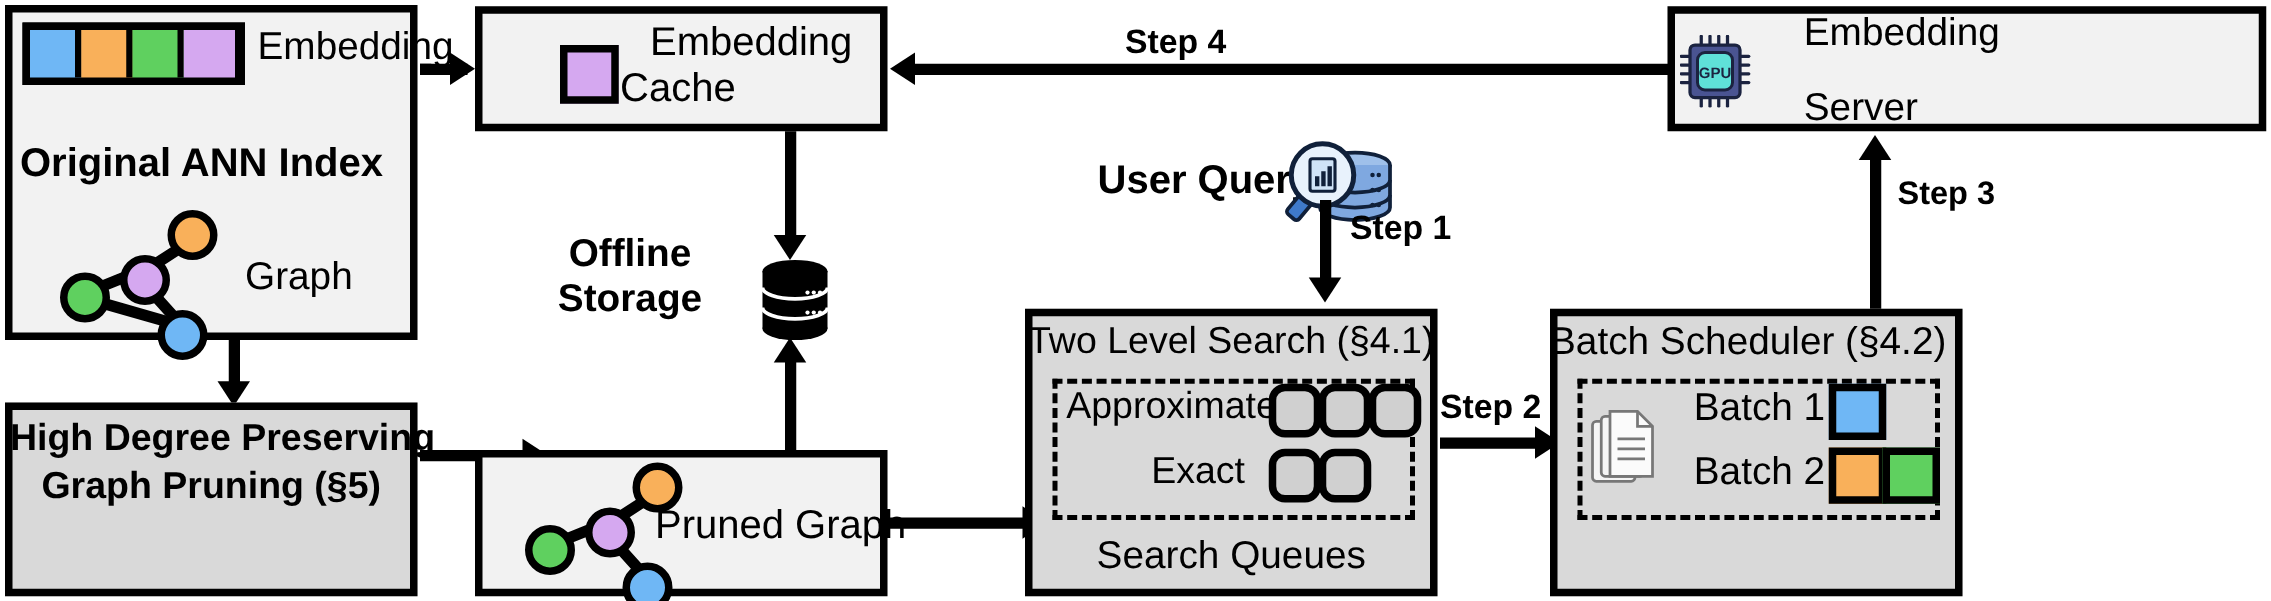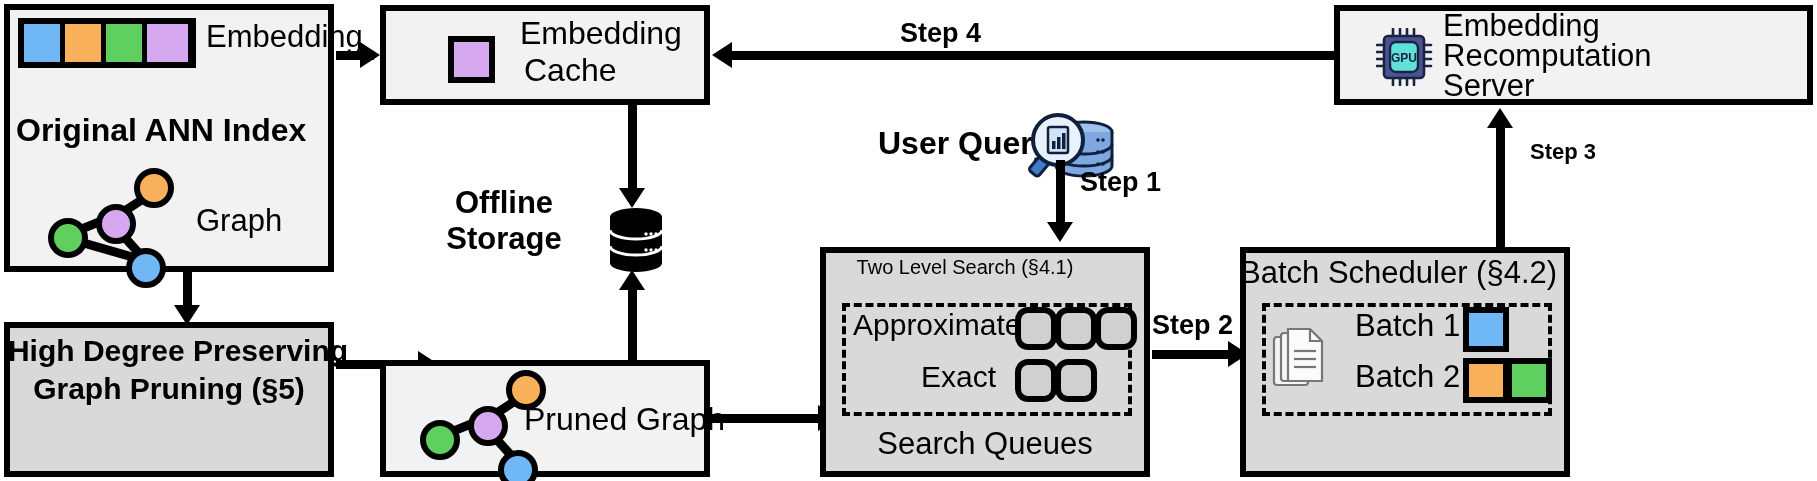--- a/index.html
+++ b/index.html
@@ -79,21 +79,21 @@
   <div class="box shaded" style="left:4px;top:322px;width:330px;height:155px;"></div>
   <div class="lbl bold ctr" style="left:4px;top:334px;width:348px;font-size:30px;">High Degree Preserving</div>
   <div class="lbl bold ctr" style="left:4px;top:372px;width:330px;font-size:30px;">Graph Pruning (§5)</div>
 
   <div class="ln" style="left:336px;top:360px;width:86px;height:9px;"></div>
   <div class="ahead ah-right" style="left:418px;top:351px;"></div>
 
   <div class="box" style="left:380px;top:5px;width:330px;height:100px;"></div>
   <div class="sq" style="position:absolute;left:448px;top:36px;width:47px;height:47px;background:#D5A8F0;"></div>
   <div class="lbl" style="left:520px;top:16px;font-size:32px;">Embedding</div>
-  <div class="lbl" style="left:524px;top:53px;font-size:32px;">Cache</div>
+  <div class="lbl" style="left:496px;top:53px;font-size:32px;">Cache</div>
 
   <div class="ln" style="left:336px;top:51px;width:9px;height:4px;"></div>
   <div class="ln" style="left:336px;top:51px;width:38px;height:9px;"></div>
   <div class="ahead ah-right" style="left:360px;top:42px;"></div>
 
   <div class="ln" style="left:628px;top:105px;width:9px;height:88px;"></div>
   <div class="ahead ah-down" style="left:619px;top:188px;"></div>
 
   <div class="lbl ctr bold" style="left:414px;top:222px;width:180px;font-size:31px;">Storage</div>
   <div class="lbl ctr bold" style="left:414px;top:186px;width:180px;font-size:31px;">Offline</div>
@@ -161,21 +161,21 @@
         <rect x="34" y="23" width="3.5" height="16" fill="#10203A"></rect>
       </g>
     </svg>
   </div>
 
   <div class="ln" style="left:1056px;top:160px;width:9px;height:70px;"></div>
   <div class="ahead ah-down" style="left:1047px;top:222px;"></div>
   <div class="lbl bold" style="left:1080px;top:167px;font-size:27px;">Step 1</div>
 
   <div class="box shaded" style="left:820px;top:247px;width:330px;height:230px;"></div>
-  <div class="lbl ctr" style="left:800px;top:256px;width:330px;font-size:20px;">Two Level Search (§4.1)</div>
+  <div class="lbl ctr" style="left:820px;top:256px;width:330px;font-size:30px;">Two Level Search (§4.1)</div>
 
   <div class="dashbox" style="left:842px;top:303px;width:290px;height:113px;"></div>
 
   <div class="lbl" style="left:853px;top:308px;font-size:30px;">Approximate</div>
   <div class="slot" style="left:1015px;top:307px;width:42px;height:43px;"></div>
   <div class="slot" style="left:1055px;top:307px;width:42px;height:43px;"></div>
   <div class="slot" style="left:1095px;top:307px;width:42px;height:43px;"></div>
 
   <div class="lbl" style="left:921px;top:360px;font-size:30px;">Exact</div>
   <div class="slot" style="left:1015px;top:359px;width:42px;height:43px;"></div>
@@ -207,25 +207,25 @@
   <div class="lbl" style="left:1355px;top:309px;font-size:31px;">Batch 1</div>
   <div class="sq" style="position:absolute;left:1463px;top:307px;width:46px;height:45px;background:#6FB7F5;"></div>
 
   <div class="lbl" style="left:1355px;top:360px;font-size:31px;">Batch 2</div>
   <div class="sq" style="position:absolute;left:1463px;top:358px;width:46px;height:45px;background:#F9B05A;"></div>
   <div class="sq" style="position:absolute;left:1506px;top:358px;width:46px;height:45px;background:#5FD05F;"></div>
 
 
   <div class="ln" style="left:1496px;top:125px;width:9px;height:122px;"></div>
   <div class="ahead ah-up" style="left:1487px;top:108px;"></div>
-  <div class="lbl bold" style="left:1518px;top:140px;font-size:22px;margin-left:12px;">Step 3</div>
+  <div class="lbl bold" style="left:1518px;top:140px;font-size:26px;">Step 3</div>
 
   <div class="box" style="left:1334px;top:5px;width:479px;height:100px;"></div>
 
-  <div class="gpuicon" style="left:1376px;top:28px;width:60px;height:58px;">
+  <div class="gpuicon" style="left:1344px;top:28px;width:60px;height:58px;">
     <svg width="60" height="58" viewBox="0 0 60 58">
       <g stroke="#1b2340" stroke-width="2.6" stroke-linecap="round">
         <line x1="17" y1="1" x2="17" y2="9"></line>
           <line x1="24" y1="1" x2="24" y2="9"></line>
         <line x1="31" y1="1" x2="31" y2="9"></line>
           <line x1="38" y1="1" x2="38" y2="9"></line>
         <line x1="17" y1="49" x2="17" y2="57"></line>
           <line x1="24" y1="49" x2="24" y2="57"></line>
         <line x1="31" y1="49" x2="31" y2="57"></line>
           <line x1="38" y1="49" x2="38" y2="57"></line>
@@ -238,20 +238,19 @@
         <line x1="47" y1="31" x2="55" y2="31"></line>
           <line x1="47" y1="38" x2="55" y2="38"></line>
       </g>
       <rect x="8" y="8" width="40" height="42" rx="4" fill="#4A5492" stroke="#1b2340" stroke-width="2.6"></rect>
       <rect x="14" y="14" width="28" height="30" rx="6" fill="#5FE0D8" stroke="#1b2340" stroke-width="2.4"></rect>
       <text x="28" y="34" font-family="'Liberation Sans',sans-serif" font-size="12" font-weight="bold" text-anchor="middle" fill="#1b2340">GPU</text>
     </svg>
   </div>
 
   <div class="lbl" style="left:1443px;top:9px;font-size:31px;">Embedding</div>
-  <div class="lbl" style="left:1443px;top:39px;font-size:31px;">Recomputation</div>
   <div class="lbl" style="left:1443px;top:69px;font-size:31px;">Server</div>
 
   <div class="ln" style="left:730px;top:51px;width:606px;height:9px;"></div>
   <div class="ahead ah-left" style="left:712px;top:42px;"></div>
   <div class="lbl bold" style="left:900px;top:18px;font-size:27px;">Step 4</div>
 
 </div>
 
 </body></html>

